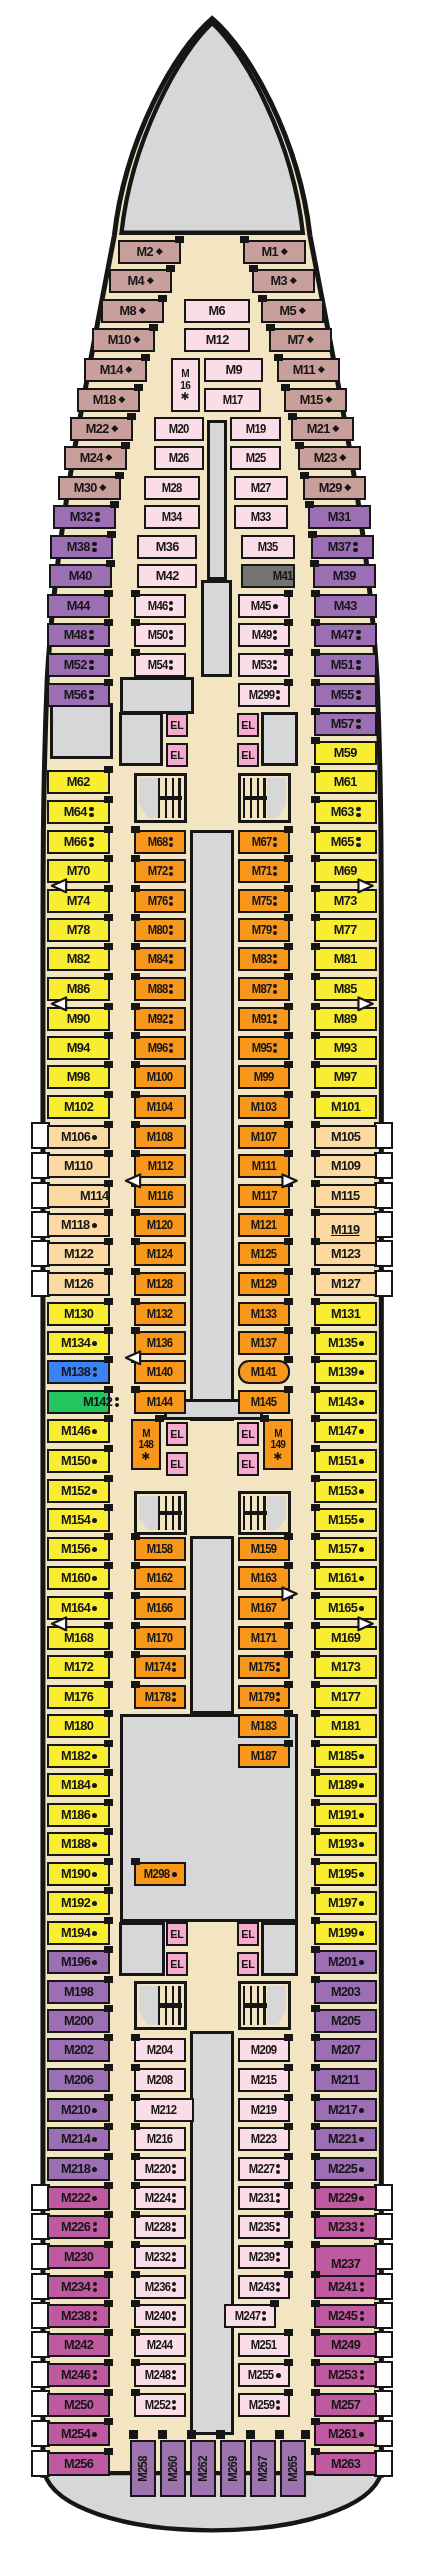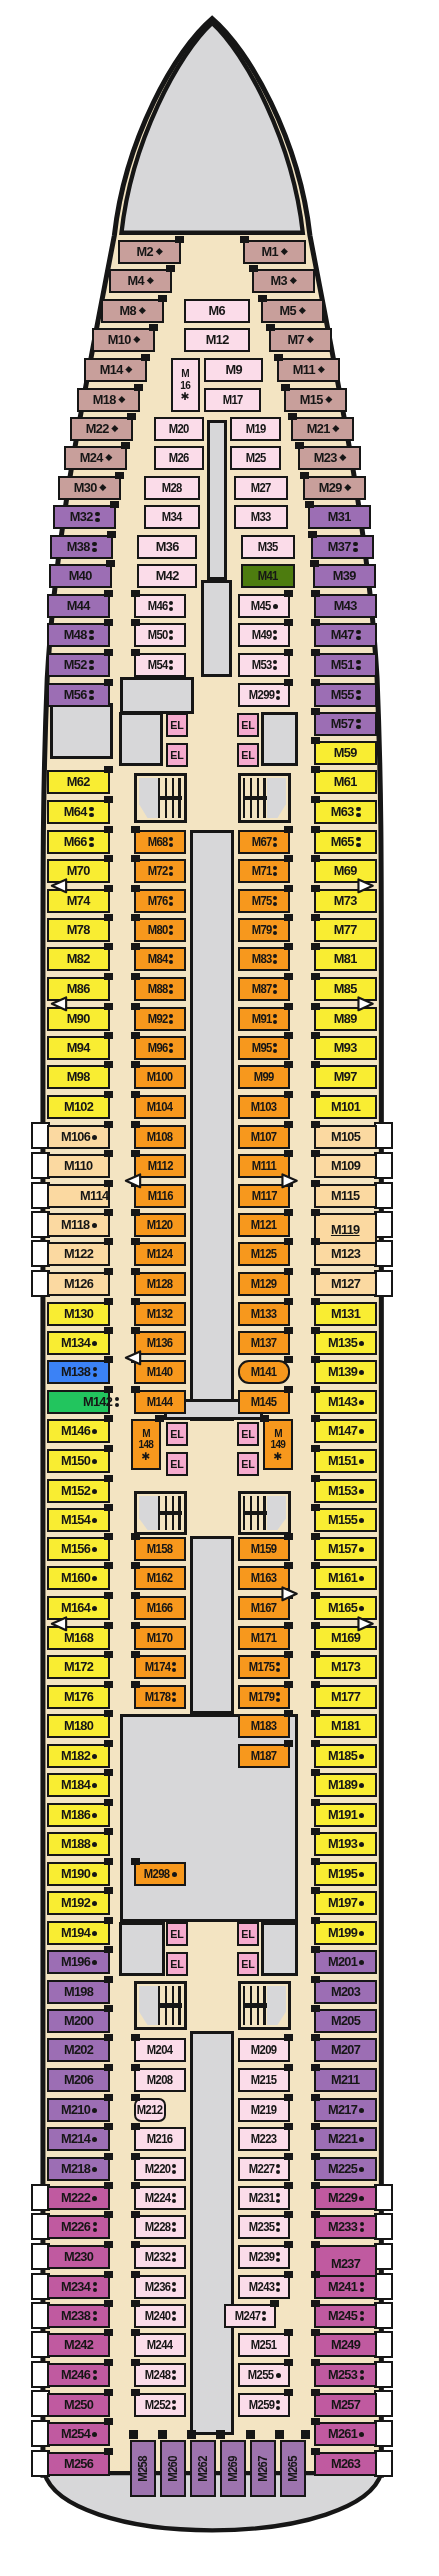--- a/index.html
+++ b/index.html
@@ -251,21 +251,21 @@
       </div>
       <div class="cab" style="left: 137px; top: 535px; width: 60px; height: 24px; background: rgb(251, 220, 233);">
         <span class="lbl" style="font-size: 13.6px;">M36</span>
       </div>
       <div class="cab" style="left: 241px; top: 535px; width: 54px; height: 24px; background: rgb(251, 220, 233);">
         <span class="lbl" style="font-size: 12px;">M35</span>
       </div>
       <div class="cab" style="left: 137px; top: 564px; width: 60px; height: 24px; background: rgb(251, 220, 233);">
         <span class="lbl" style="font-size: 13.6px;">M42</span>
       </div>
-      <div class="cab" style="left: 241px; top: 564px; width: 54px; height: 24px; background: #4d7c0f;">
+      <div class="cab" style="left: 241px; top: 564px; width: 54px; height: 24px; background: #737373; justify-content: flex-end;">
         <span class="lbl" style="font-size: 12px;">M41</span>
       </div>
       <div class="cab" style="left: 134px; top: 594px; width: 52px; height: 24px; background: rgb(251, 220, 233);">
         <span class="lbl" style="font-size: 12px;">M46</span>
         <span class="sfx-d2">
           <i></i>
           <i></i>
         </span>
         <div class="tab" style="left: -5px;"></div>
       </div>
@@ -1190,21 +1190,21 @@
         <div class="tab" style="right: -5px;"></div>
       </div>
       <div class="cab" style="left: 134px; top: 2068px; width: 52px; height: 24px; background: rgb(251, 220, 233);">
         <span class="lbl" style="font-size: 12px;">M208</span>
         <div class="tab" style="left: -5px;"></div>
       </div>
       <div class="cab" style="left: 238px; top: 2068px; width: 52px; height: 24px; background: rgb(251, 220, 233);">
         <span class="lbl" style="font-size: 12px;">M215</span>
         <div class="tab" style="right: -5px;"></div>
       </div>
-      <div class="cab" style="left: 134px; top: 2098px; width: 32px; height: 24px; background: rgb(251, 220, 233); border-radius: 7px;">
+      <div class="cab" style="left: 134px; top: 2098px; width: 60px; height: 24px; background: rgb(251, 220, 233);">
         <span class="lbl" style="font-size: 12px;">M212</span>
         <div class="tab" style="left: -5px;"></div>
       </div>
       <div class="cab" style="left: 238px; top: 2098px; width: 52px; height: 24px; background: rgb(251, 220, 233);">
         <span class="lbl" style="font-size: 12px;">M219</span>
         <div class="tab" style="right: -5px;"></div>
       </div>
       <div class="cab" style="left: 134px; top: 2127px; width: 52px; height: 24px; background: rgb(251, 220, 233);">
         <span class="lbl" style="font-size: 12px;">M216</span>
         <div class="tab" style="left: -5px;"></div>

